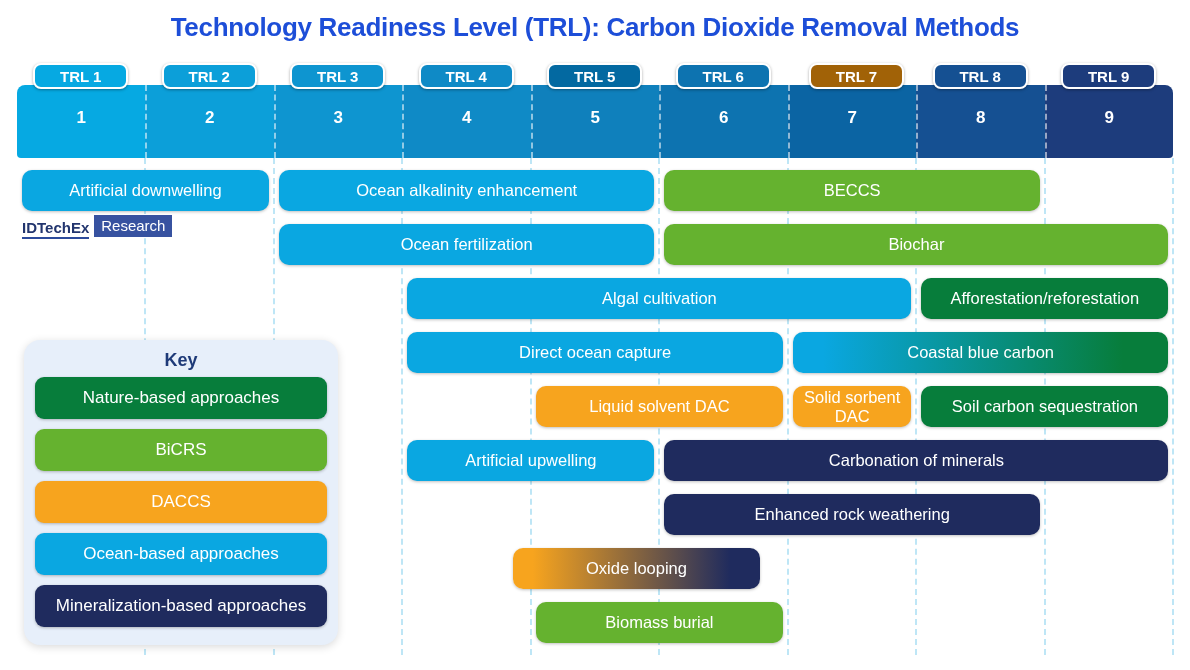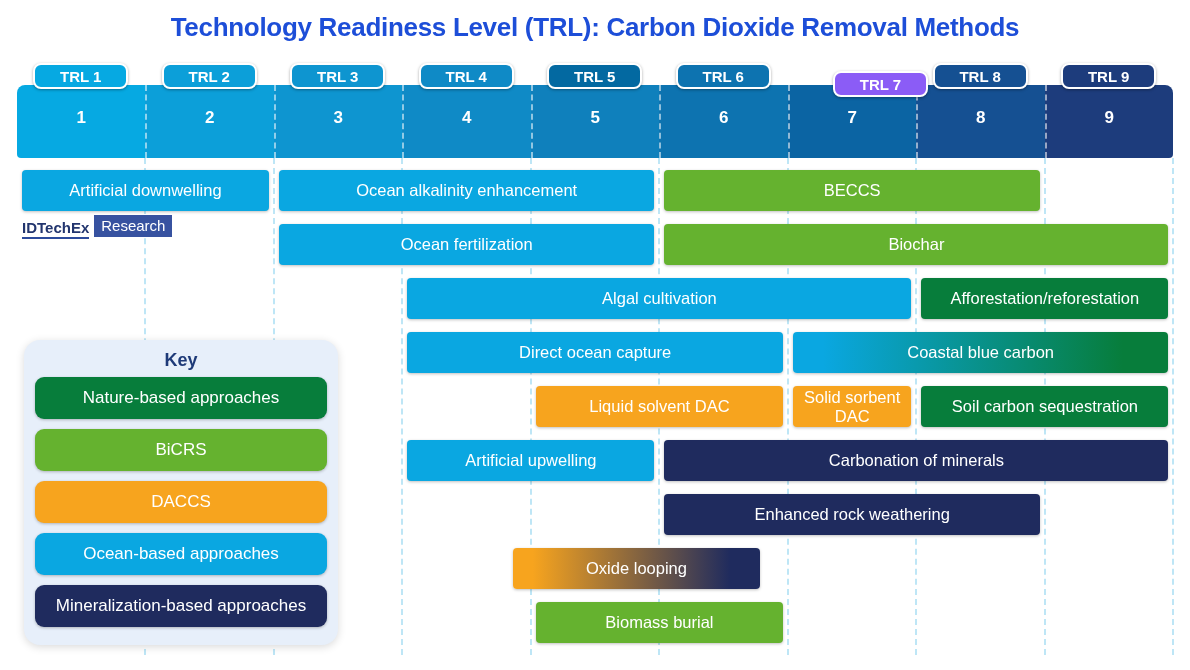--- a/index.html
+++ b/index.html
@@ -29,21 +29,21 @@
     position:absolute;top:108px;height:20px;text-align:center;
     color:#ffffff;font-size:17px;font-weight:700;z-index:2;
   }
   
   .gridline{
     position:absolute;top:158px;height:497px;width:0;
     border-left:2px dashed rgba(41,171,226,0.30);z-index:0;
   }
   
   .method-bar{
-    position:absolute;height:41px;border-radius:4px;
+    position:absolute;height:41px;border-radius:10px;
     display:flex;align-items:center;justify-content:center;text-align:center;
     color:#ffffff;font-size:16.5px;line-height:1.12;padding:0 4px;box-sizing:border-box;
     box-shadow:0 1px 3px rgba(0,0,0,0.25);z-index:2;
   }
   
   .key-box{
     position:absolute;left:24px;top:340px;width:314px;height:305px;
     background:#e7effa;border-radius:16px;box-shadow:0 2px 8px rgba(0,0,0,0.15);
     z-index:2;box-sizing:border-box;
   }
@@ -87,21 +87,21 @@
       <div class="band-col sep" style="left: 402.467px; width: 128.489px; background: rgb(15, 138, 198);"></div>
       <div class="trl-badge" style="left: 418.711px; background: rgb(15, 138, 198);">TRL 4</div>
       <div class="trl-number" style="left: 402.467px; width: 128.489px;">4</div>
       <div class="band-col sep" style="left: 530.956px; width: 128.489px; background: rgb(15, 128, 188);"></div>
       <div class="trl-badge" style="left: 547.2px; background: #0369a1;">TRL 5</div>
       <div class="trl-number" style="left: 530.956px; width: 128.489px;">5</div>
       <div class="band-col sep" style="left: 659.444px; width: 128.489px; background: rgb(13, 115, 176);"></div>
       <div class="trl-badge" style="left: 675.689px; background: rgb(13, 115, 176);">TRL 6</div>
       <div class="trl-number" style="left: 659.444px; width: 128.489px;">6</div>
       <div class="band-col sep" style="left: 787.933px; width: 128.489px; background: rgb(11, 100, 163);"></div>
-      <div class="trl-badge" style="left: 833px; background: #8b5cf6; margin-top: 8px;">TRL 7</div>
+      <div class="trl-badge" style="left: 809px; background: #a16207;">TRL 7</div>
       <div class="trl-number" style="left: 787.933px; width: 128.489px;">7</div>
       <div class="band-col sep" style="left: 916.422px; width: 128.489px; background: rgb(21, 80, 146);"></div>
       <div class="trl-badge" style="left: 932.667px; background: rgb(21, 80, 146);">TRL 8</div>
       <div class="trl-number" style="left: 916.422px; width: 128.489px;">8</div>
       <div class="band-col sep last" style="left: 1044.91px; width: 128.489px; background: rgb(29, 60, 124);"></div>
       <div class="trl-badge" style="left: 1061.16px; background: rgb(29, 60, 124);">TRL 9</div>
       <div class="trl-number" style="left: 1044.91px; width: 128.489px;">9</div>
     </div>
   <div id="grid">
       <div class="gridline" style="left: 144.489px;"></div>

